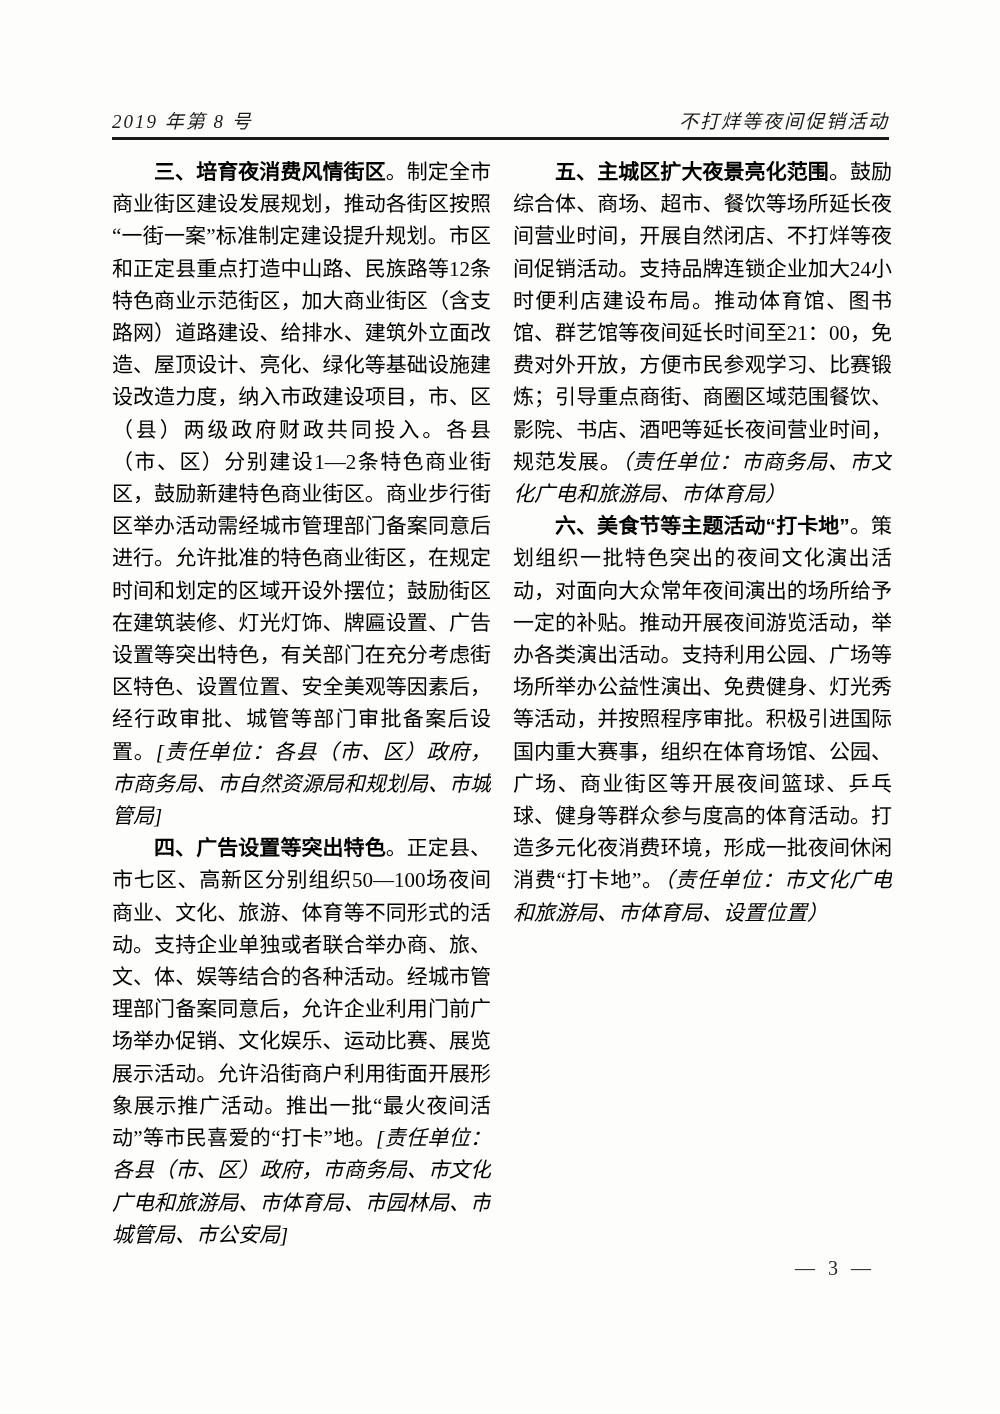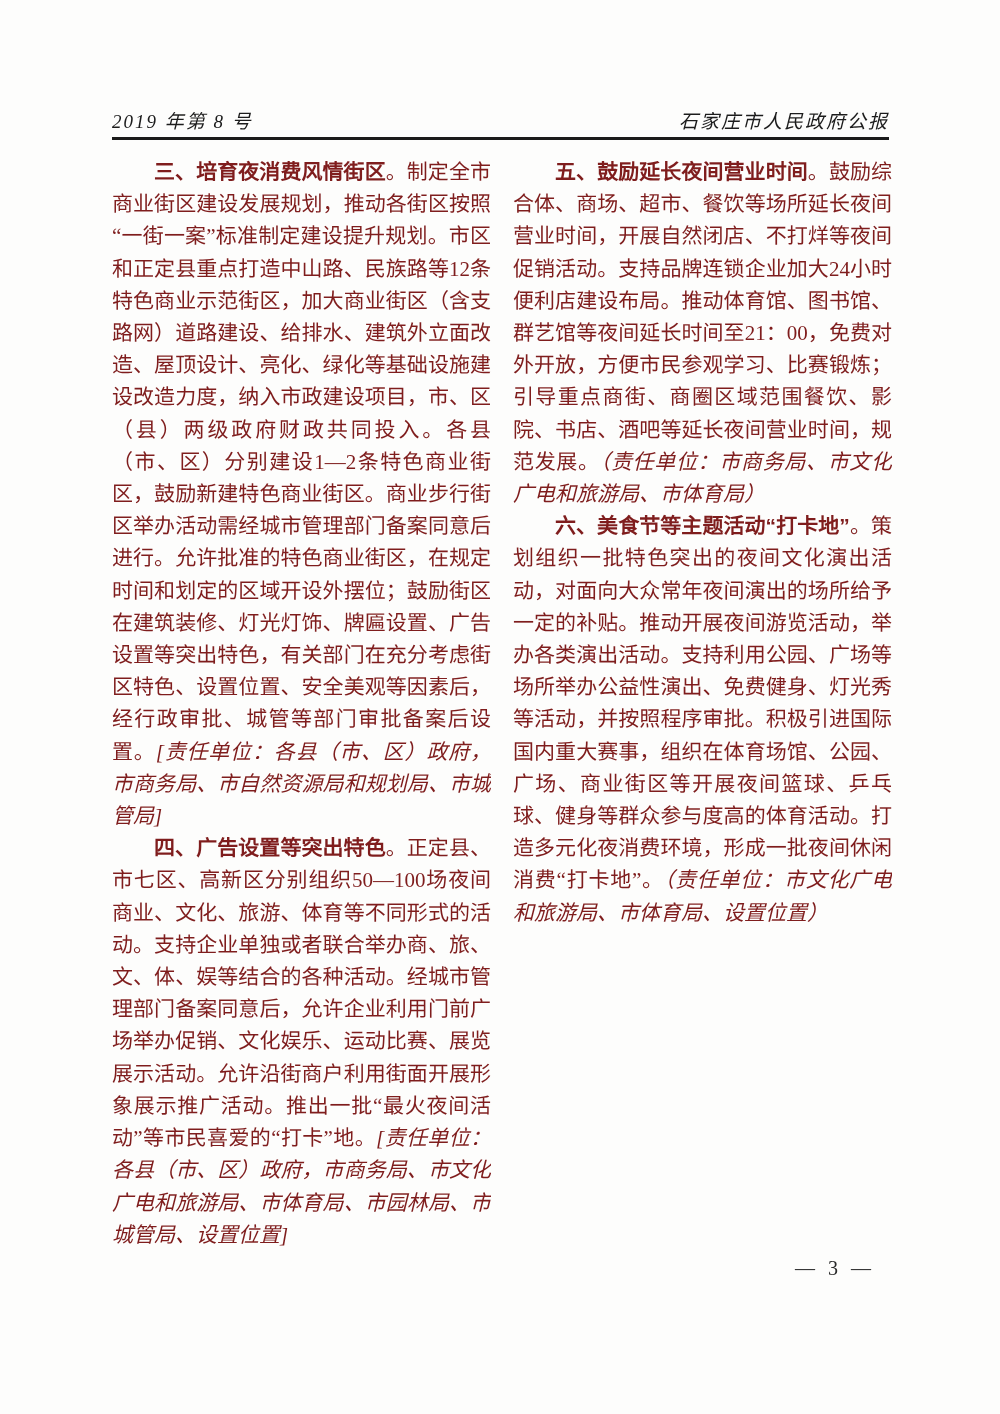--- a/index.html
+++ b/index.html
@@ -49,21 +49,21 @@
     gap: 22px;
   }
   .column {
     width: 379px;
     height: 100%;
     overflow: hidden;
     text-align: justify;
     font-size: 21px;
     line-height: 32.2px;
     word-break: break-all;
-    color: #7f1d1d;
+    color: #000000;
   }
   .para { text-indent: 2em; }
   .seg-heading {
     font-weight: bold;
     font-family: "Liberation Sans", "DejaVu Sans", sans-serif;  
   }
   .seg-body { font-style: normal; }
   .seg-unit {
     font-style: italic;               
   }
@@ -80,32 +80,32 @@
     color: #2a2a2a;
   }
 </style>
 </head>
 <body>
 
 <div class="page">
 
   <header class="page-header">
     <span>2019 年第 8 号</span>
-    <span>石家庄市人民政府公报</span>
+    <span>不打烊等夜间促销活动</span>
   </header>
 
   <div class="header-rule"></div>
 
   <main class="columns">
     <section class="column" id="col-left">
         <p class="para"><span class="seg-heading">三、培育夜消费风情街区</span><span class="seg-body">。制定全市商业街区建设发展规划，推动各街区按照“一街一案”标准制定建设提升规划。市区和正定县重点打造中山路、民族路等12条特色商业示范街区，加大商业街区（含支路网）道路建设、给排水、建筑外立面改造、屋顶设计、亮化、绿化等基础设施建设改造力度，纳入市政建设项目，市、区（县）两级政府财政共同投入。各县（市、区）分别建设1—2条特色商业街区，鼓励新建特色商业街区。商业步行街区举办活动需经城市管理部门备案同意后进行。允许批准的特色商业街区，在规定时间和划定的区域开设外摆位；鼓励街区在建筑装修、灯光灯饰、牌匾设置、广告设置等突出特色，有关部门在充分考虑街区特色、设置位置、安全美观等因素后，经行政审批、城管等部门审批备案后设置。</span><span class="seg-unit">[责任单位：各县（市、区）政府，市商务局、市自然资源局和规划局、市城管局]</span></p>
-        <p class="para"><span class="seg-heading">四、广告设置等突出特色</span><span class="seg-body">。正定县、市七区、高新区分别组织50—100场夜间商业、文化、旅游、体育等不同形式的活动。支持企业单独或者联合举办商、旅、文、体、娱等结合的各种活动。经城市管理部门备案同意后，允许企业利用门前广场举办促销、文化娱乐、运动比赛、展览展示活动。允许沿街商户利用街面开展形象展示推广活动。推出一批“最火夜间活动”等市民喜爱的“打卡”地。</span><span class="seg-unit">[责任单位：各县（市、区）政府，市商务局、市文化广电和旅游局、市体育局、市园林局、市城管局、设置位置]</span></p>
+        <p class="para"><span class="seg-heading">四、广告设置等突出特色</span><span class="seg-body">。正定县、市七区、高新区分别组织50—100场夜间商业、文化、旅游、体育等不同形式的活动。支持企业单独或者联合举办商、旅、文、体、娱等结合的各种活动。经城市管理部门备案同意后，允许企业利用门前广场举办促销、文化娱乐、运动比赛、展览展示活动。允许沿街商户利用街面开展形象展示推广活动。推出一批“最火夜间活动”等市民喜爱的“打卡”地。</span><span class="seg-unit">[责任单位：各县（市、区）政府，市商务局、市文化广电和旅游局、市体育局、市园林局、市城管局、市公安局]</span></p>
       </section>
     <section class="column" id="col-right">
-        <p class="para"><span class="seg-heading">五、鼓励延长夜间营业时间</span><span class="seg-body">。鼓励综合体、商场、超市、餐饮等场所延长夜间营业时间，开展自然闭店、不打烊等夜间促销活动。支持品牌连锁企业加大24小时便利店建设布局。推动体育馆、图书馆、群艺馆等夜间延长时间至21：00，免费对外开放，方便市民参观学习、比赛锻炼；引导重点商街、商圈区域范围餐饮、影院、书店、酒吧等延长夜间营业时间，规范发展。</span><span class="seg-unit">（责任单位：市商务局、市文化广电和旅游局、市体育局）</span></p>
+        <p class="para"><span class="seg-heading">五、主城区扩大夜景亮化范围</span><span class="seg-body">。鼓励综合体、商场、超市、餐饮等场所延长夜间营业时间，开展自然闭店、不打烊等夜间促销活动。支持品牌连锁企业加大24小时便利店建设布局。推动体育馆、图书馆、群艺馆等夜间延长时间至21：00，免费对外开放，方便市民参观学习、比赛锻炼；引导重点商街、商圈区域范围餐饮、影院、书店、酒吧等延长夜间营业时间，规范发展。</span><span class="seg-unit">（责任单位：市商务局、市文化广电和旅游局、市体育局）</span></p>
         <p class="para"><span class="seg-heading">六、美食节等主题活动“打卡地”</span><span class="seg-body">。策划组织一批特色突出的夜间文化演出活动，对面向大众常年夜间演出的场所给予一定的补贴。推动开展夜间游览活动，举办各类演出活动。支持利用公园、广场等场所举办公益性演出、免费健身、灯光秀等活动，并按照程序审批。积极引进国际国内重大赛事，组织在体育场馆、公园、广场、商业街区等开展夜间篮球、乒乓球、健身等群众参与度高的体育活动。打造多元化夜消费环境，形成一批夜间休闲消费“打卡地”。</span><span class="seg-unit">（责任单位：市文化广电和旅游局、市体育局、设置位置）</span></p>
       </section>
   </main>
 
   <footer class="page-footer">
     <span>— 3 —</span>
   </footer>
 
 </div>
 

